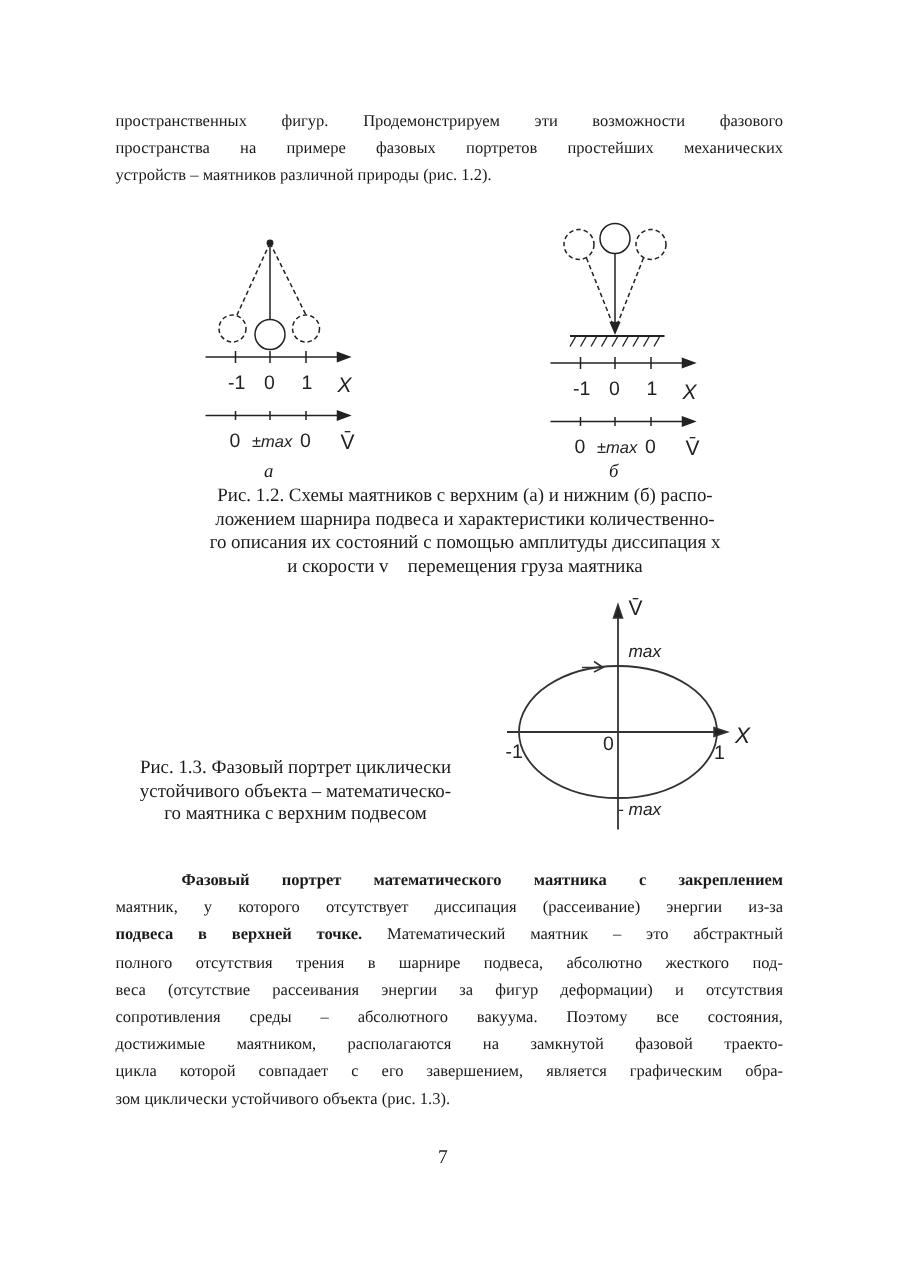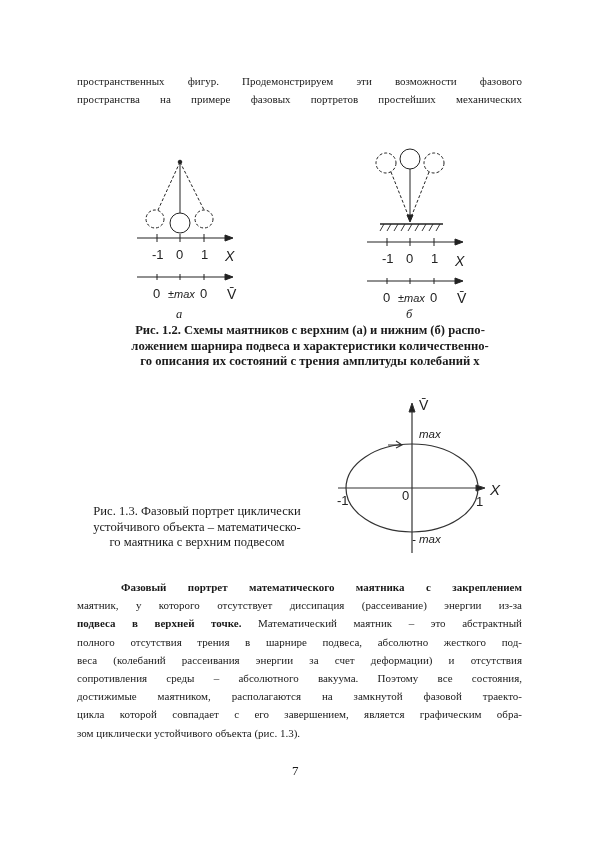--- a/index.html
+++ b/index.html
@@ -17,20 +17,21 @@
   .sub-label { position: absolute; font-style: italic; font-size: 12.5px; }
   .page-num { position: absolute; left: 292px; top: 763px; font-size: 13px; }
   svg text { font-family: "Liberation Sans", "DejaVu Sans", sans-serif; fill: #222; }
 </style>
 </head>
 <body>
 
 <div class="para" style="top:72px;">
   <span class="line">пространственных фигур. Продемонстрируем эти возможности фазового</span>
   <span class="line">пространства на примере фазовых портретов простейших механических</span>
+  <span class="line last">устройств – маятников различной природы (рис. 1.2).</span>
 </div>
 
 <svg class="fig" style="left:125px; top:150px;" width="130" height="160" viewBox="0 0 130 160">
   <g stroke="#222" fill="none">
     <circle cx="55" cy="12" r="1.8" fill="#222"></circle>
     <line x1="55" y1="12" x2="55" y2="63" stroke-width="1"></line>
     <line x1="55" y1="12" x2="33" y2="60" stroke-dasharray="3,2" stroke-width="1"></line>
     <line x1="55" y1="12" x2="79" y2="60" stroke-dasharray="3,2" stroke-width="1"></line>
     <circle cx="30" cy="69" r="9" stroke-dasharray="3,2"></circle>
     <circle cx="55" cy="73" r="10"></circle>
@@ -101,24 +102,25 @@
     <line x1="55" y1="133" x2="55" y2="139"></line>
     <line x1="79" y1="133" x2="79" y2="139"></line>
   </g>
   <text x="28" y="157" font-size="13">0</text>
   <text x="43" y="157" font-size="11" font-style="italic">±max</text>
   <text x="75" y="157" font-size="13">0</text>
   <text x="102" y="158" font-size="14">V̄</text>
 </svg>
 <span class="sub-label" style="left:406px; top:307px;">б</span>
 
-<div class="caption" style="left:110px; width:400px; top:323px;font-weight:bold;">
+<div class="caption" style="left:110px; width:400px; top:323px;">
   <span class="line">Рис. 1.2. Схемы маятников с верхним (а) и нижним (б) распо-</span>
   <span class="line">ложением шарнира подвеса и характеристики количественно-</span>
-  <span class="line">го описания  их состояний с трения амплитуды колебаний x</span>
+  <span class="line">го описания  их состояний с помощью амплитуды диссипация x</span>
+  <span class="line">и скорости v⃗  перемещения груза маятника</span>
 </div>
 
 <svg class="fig" style="left:330px; top:395px;" width="180" height="165" viewBox="0 0 180 165">
   <g stroke="#333" fill="none">
     <ellipse cx="82" cy="93" rx="66" ry="44" stroke-width="1.2"></ellipse>
     <path d="M58,50 L72,50 M66,46 L72,50 L66,53" stroke-width="1.1"></path>
     <line x1="82" y1="158" x2="82" y2="14" stroke-width="1.2"></line>
     <polygon points="82,8 79,17 85,17" fill="#222"></polygon>
     <line x1="8" y1="93" x2="148" y2="93" stroke-width="1.2"></line>
     <polygon points="155,93 146,90 146,96" fill="#222"></polygon>
@@ -136,20 +138,20 @@
   <span class="line">Рис. 1.3. Фазовый портрет циклически</span>
   <span class="line">устойчивого объекта – математическо-</span>
   <span class="line">го маятника с верхним подвесом</span>
 </div>
 
 <div class="para" style="top:578px;">
   <span class="line indent bold">Фазовый портрет математического маятника с закреплением</span>
   <span class="line">маятник, у которого отсутствует диссипация (рассеивание) энергии из-за</span>
   <span class="line"><b>подвеса в верхней точке.</b><span> Математический маятник – это абстрактный</span></span>
   <span class="line">полного отсутствия трения в шарнире подвеса, абсолютно жесткого под-</span>
-  <span class="line">веса (колебаний рассеивания энергии за счет деформации) и отсутствия</span>
+  <span class="line">веса (отсутствие рассеивания энергии за фигур деформации) и отсутствия</span>
   <span class="line">сопротивления среды – абсолютного вакуума. Поэтому все состояния,</span>
   <span class="line">достижимые маятником, располагаются на замкнутой фазовой траекто-</span>
   <span class="line">цикла которой совпадает с его завершением, является графическим обра-</span>
   <span class="line last">зом циклически устойчивого объекта (рис. 1.3).</span>
 </div>
 
 <span class="page-num">7</span>
 
 </body></html>

